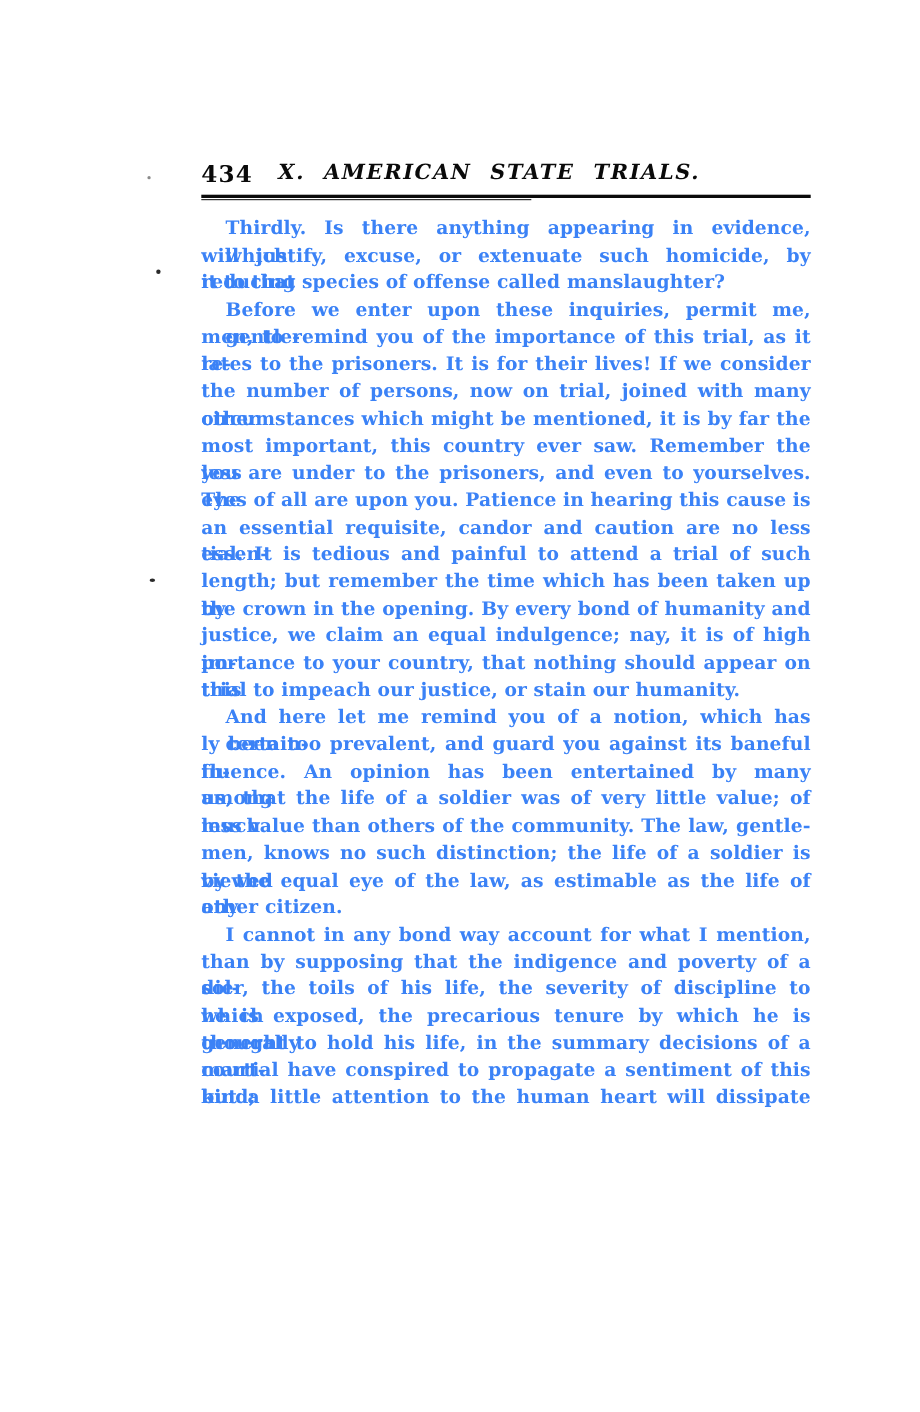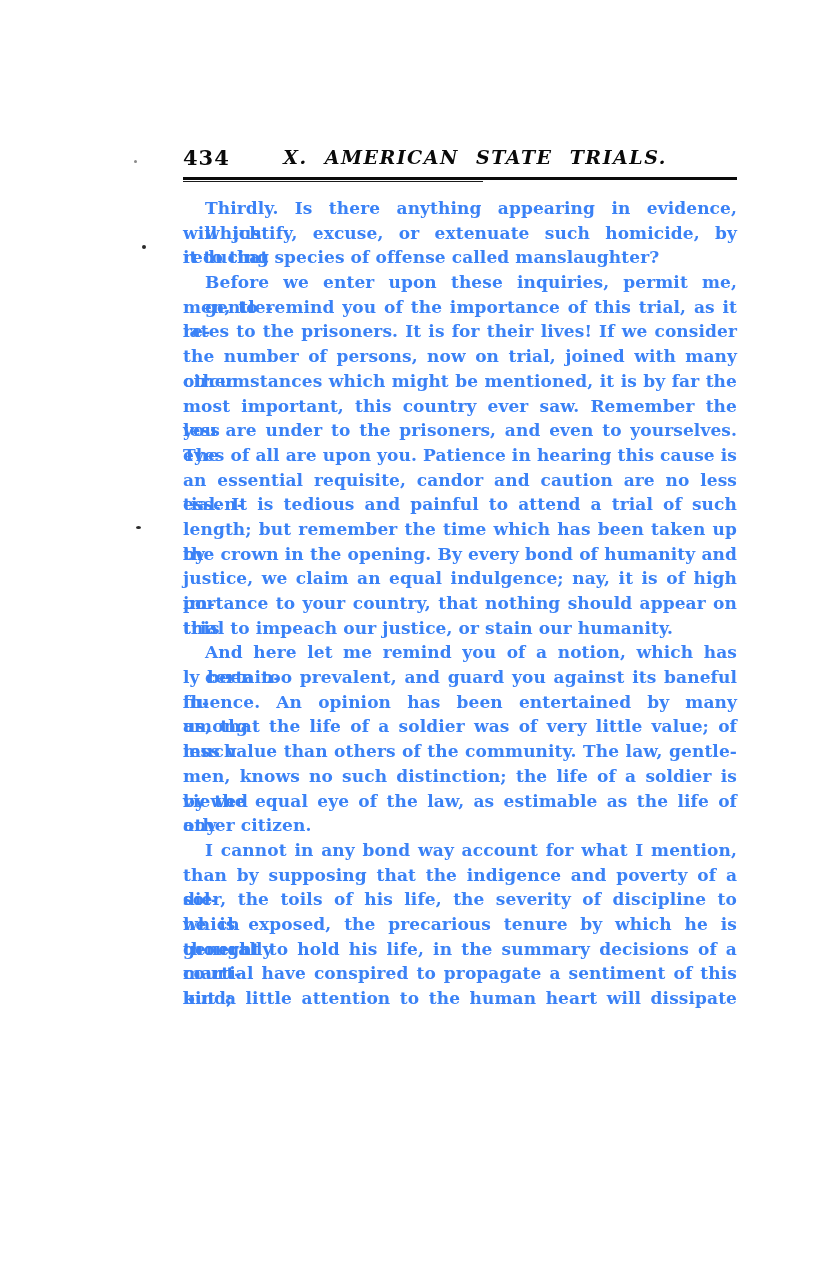--- a/index.html
+++ b/index.html
@@ -30,21 +30,21 @@
     font-size: 21px;
     font-weight: 700;
     letter-spacing: 1px;
     color: #0a0a0a;
   }
   .header-title {
     position: absolute;
     left: 70px;
     right: 40px;
     top: 3px;
-    text-align: center;
+    text-align: left;
     font-size: 19px;
     font-style: italic;
     font-weight: 700;
     letter-spacing: 1.5px;
     word-spacing: 9px;
     white-space: nowrap;
     color: #0a0a0a;
   }
   .header-rule {
     position: absolute;

